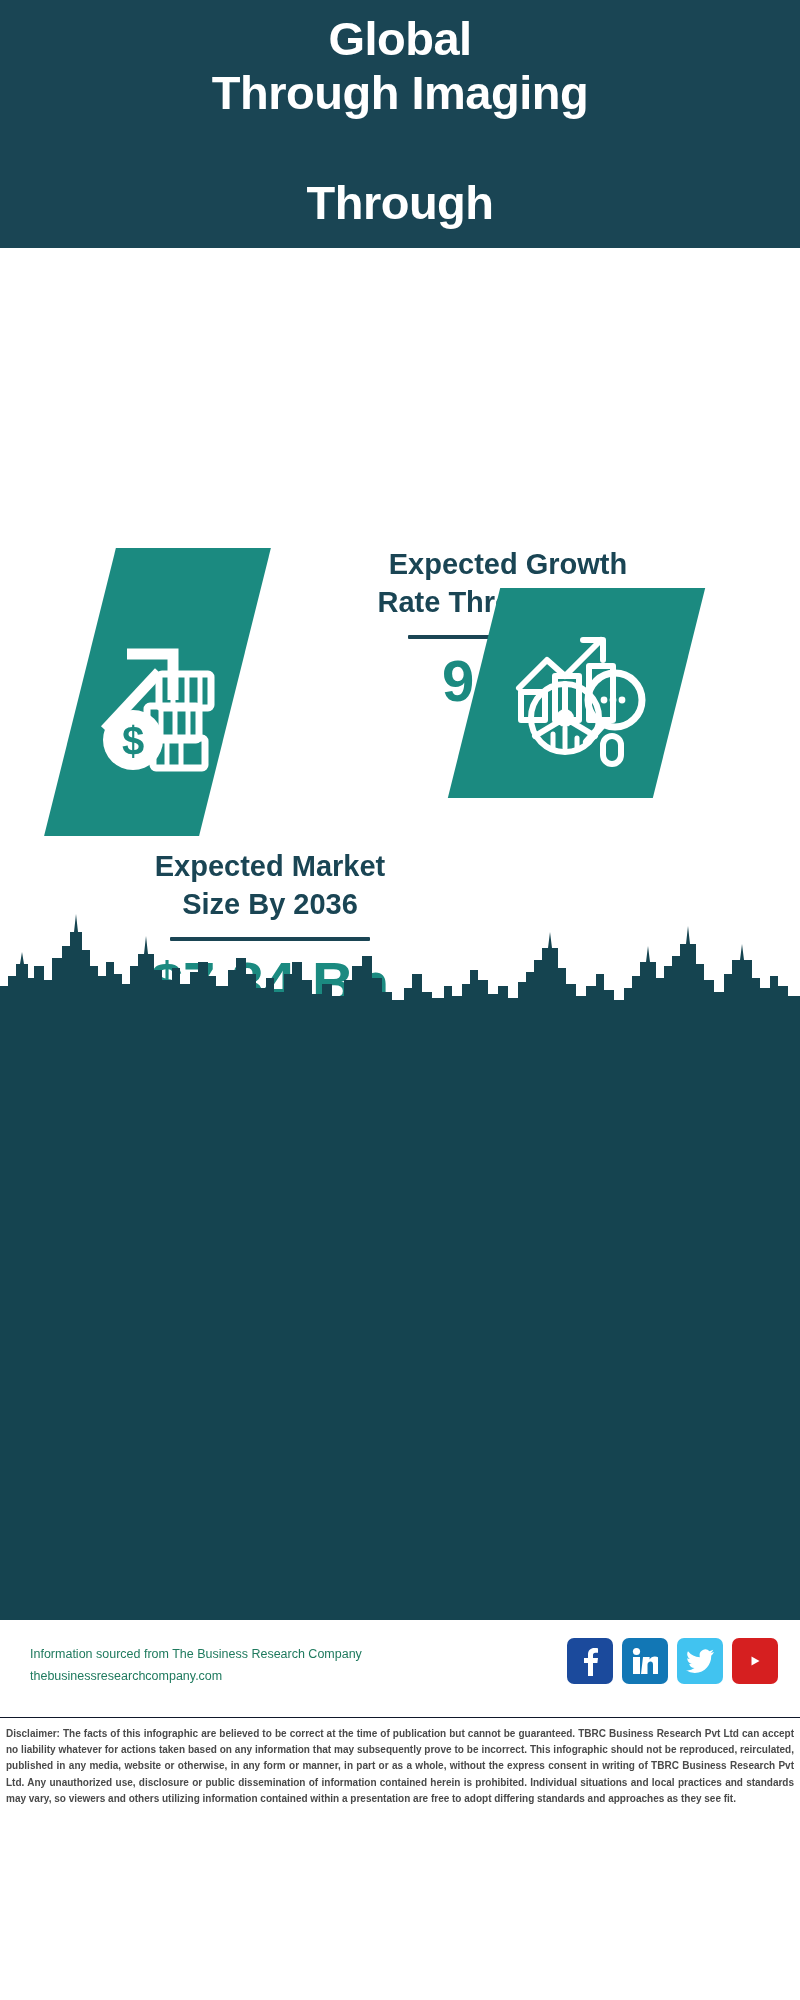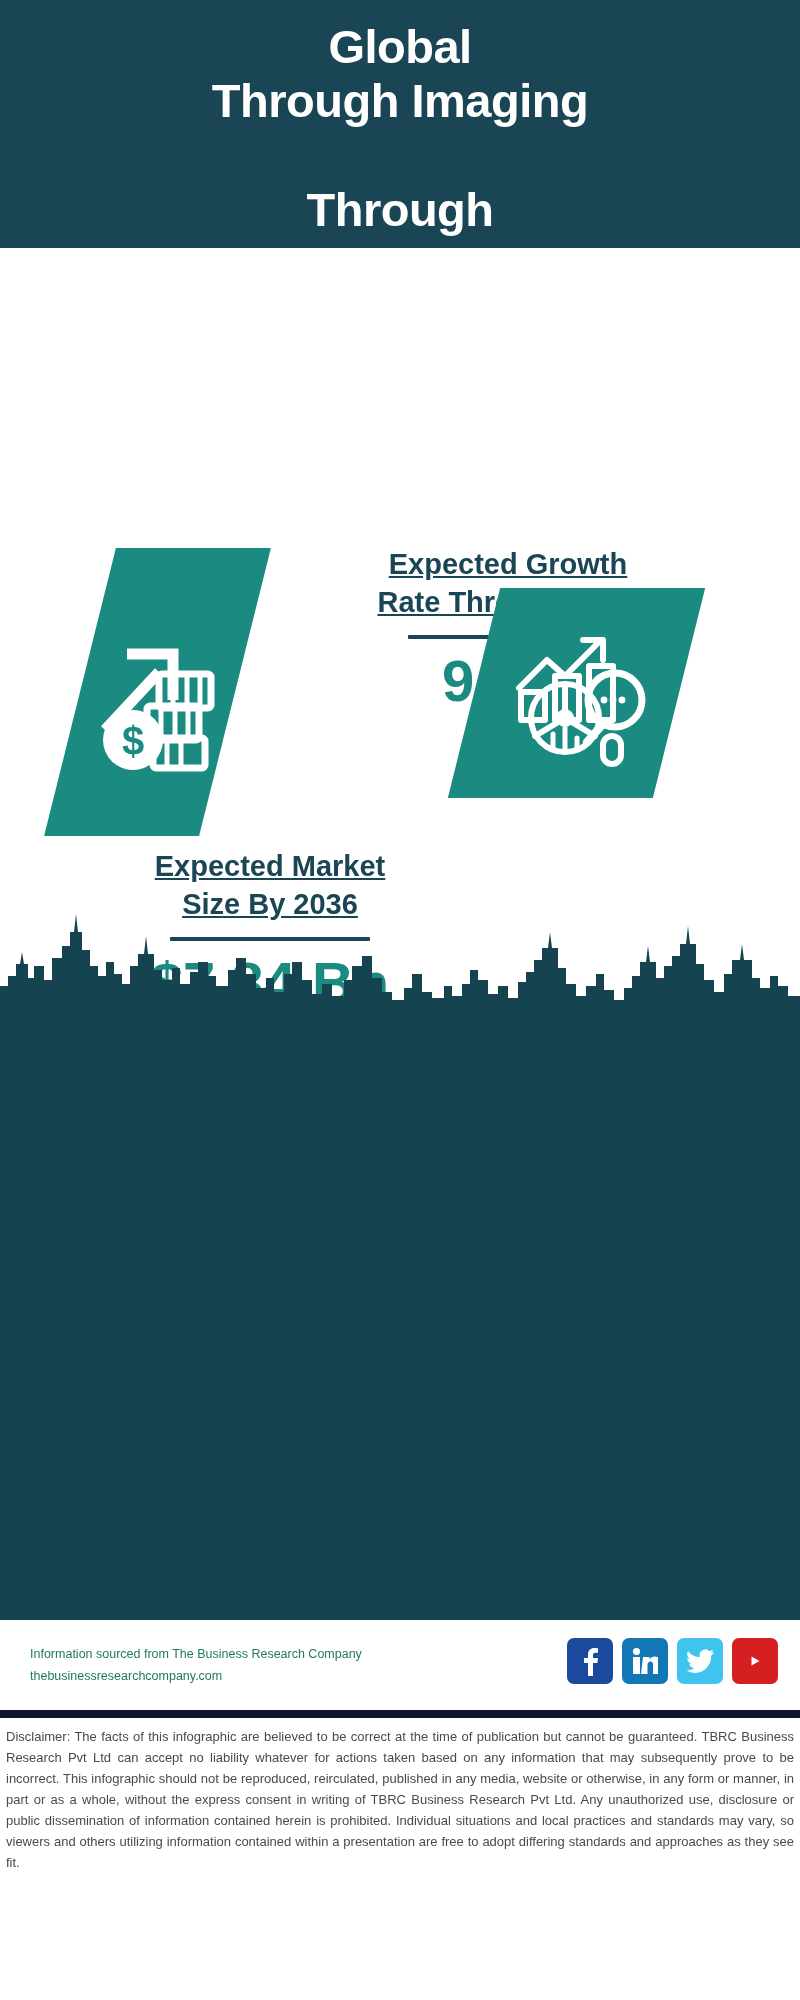--- a/index.html
+++ b/index.html
@@ -6,21 +6,21 @@
   body{
     width:800px;height:2000px;background:#ffffff;
     font-family:"Liberation Sans",sans-serif;
     overflow:hidden;position:relative;
   }
   .page{width:800px;height:2000px;position:relative;}
 
   
   .header{
     width:800px;height:248px;background:#1a4554;
-    display:flex;align-items:flex-end;justify-content:center;
+    display:flex;align-items:center;justify-content:center;
     box-sizing:border-box;padding:4px 30px 10px;
   }
   .header h1{
     margin:0;color:#ffffff;text-align:center;
     font-size:47px;line-height:1.16;font-weight:bold;
     letter-spacing:-0.5px;
   }
 
   
   .white-band{position:relative;width:800px;height:752px;background:#ffffff;}
@@ -28,56 +28,56 @@
   .para{
     position:absolute;background:#1b8a80;
     transform:skewX(-14deg);
   }
   .icon-wrap{position:absolute;display:flex;align-items:center;justify-content:center;}
 
   .stat-text{position:absolute;text-align:center;}
   .stat-title{
     color:#1a4554;font-size:29px;font-weight:bold;line-height:1.3;
     margin:0;
-    text-decoration:underline;
   }
   .rule{
     height:4px;background:#1a4554;margin:14px auto 0;border-radius:1px;
   }
   .stat-value{
     color:#1b8a80;font-size:58px;font-weight:bold;margin:10px 0 0;line-height:1.1;
   }
 
   
   .dark-section{
     position:relative;width:800px;height:620px;background:#154450;
   }
   .skyline{position:absolute;top:-112px;left:0;width:800px;height:120px;}
 
   
   .source-bar{
     position:relative;width:800px;height:98px;background:#ffffff;
-    border-bottom:8px solid #0f172a;box-sizing:border-box;padding-left:24px;
+    border-bottom:1px solid #0f172a;box-sizing:border-box;padding-left:24px;
   }
   .source-text{
     position:absolute;left:30px;top:24px;color:#1f7a5e;
     font-size:12.5px;line-height:1.75;
   }
   .socials{position:absolute;right:22px;top:18px;display:flex;gap:9px;}
   .soc{width:46px;height:46px;border-radius:7px;display:flex;align-items:center;justify-content:center;}
   .soc-fb{background:#1b4a9c;}
   .soc-li{background:#1277b5;}
   .soc-tw{background:#41c3f0;}
   .soc-yt{background:#d61f20;}
 
   
   .disclaimer{
     width:800px;box-sizing:border-box;padding:8px 6px 6px 6px;
-    color:#4a4a4a;font-size:13px;line-height:1.62;text-align:justify;
+    color:#4a4a4a;font-size:10px;line-height:1.62;text-align:justify;
     background:#ffffff;
+    font-weight:bold;
   }
 </style>
 </head>
 <body>
 
 <div class="page">
 
   <div class="header">
     <h1>
       <span>Global</span><br>

